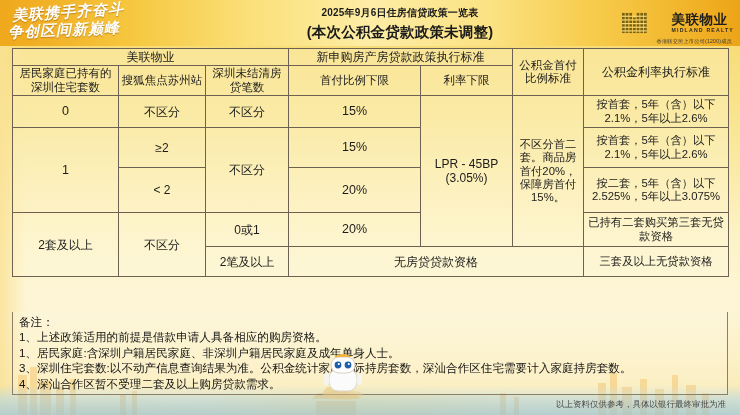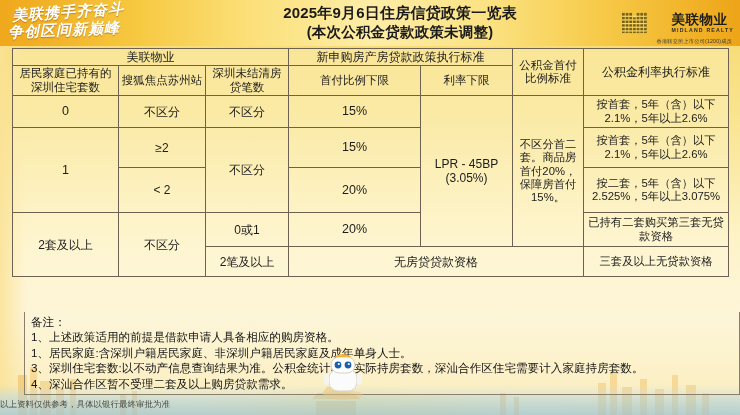--- a/index.html
+++ b/index.html
@@ -83,21 +83,21 @@
     transform: rotate(-2.5deg);
   }
   .banner-title {
     position: absolute;
     left: 175px; top: 3px;
     width: 450px;
     text-align: center;
     color: #1a1a1a;
   }
   .banner-title .t1 {
-    font-size: 15px; font-weight: 700; line-height: 20px;
+    font-size: 10px; font-weight: 700; line-height: 20px;
     letter-spacing: .2px;
   }
   .banner-title .t2 {
     font-size: 14.5px; font-weight: 700; line-height: 19px;
     letter-spacing: .2px;
   }
 
   
   .logo {
     position: absolute;
@@ -150,38 +150,38 @@
     font-size: 12px;
   }
   thead th.hdr-sub { font-size: 11.5px; }
   tbody td { font-size: 12px; }
   tbody td.small { font-size: 11.3px; }
   tbody td.num { font-size: 12.5px; }
 
   
   .notes {
     position: absolute;
-    left: 24px; top: 312px;
+    left: 12px; top: 312px;
     width: 716px;
     border: 1px solid #8b7f6c;
     border-top: none;
     background: rgba(255,252,228,0.22);
     padding: 2px 20px 3px 6px;
     box-sizing: border-box;
     color: #141414;
     font-size: 11.6px;
     line-height: 15.4px;
   }
   .notes .nline { white-space: nowrap; }
 
   
   .footer-line {
     position: absolute;
     left: 0; right: 0; bottom: 4px;
-    text-align: left;
+    text-align: right;
     padding-right: 14px;
     font-size: 8.5px;
     color: #4a4a4a;
   }
 
   
   .wm-bottom {
     position: absolute;
     right: 44px; bottom: 8px;
     font-size: 14px; font-weight: 700;

